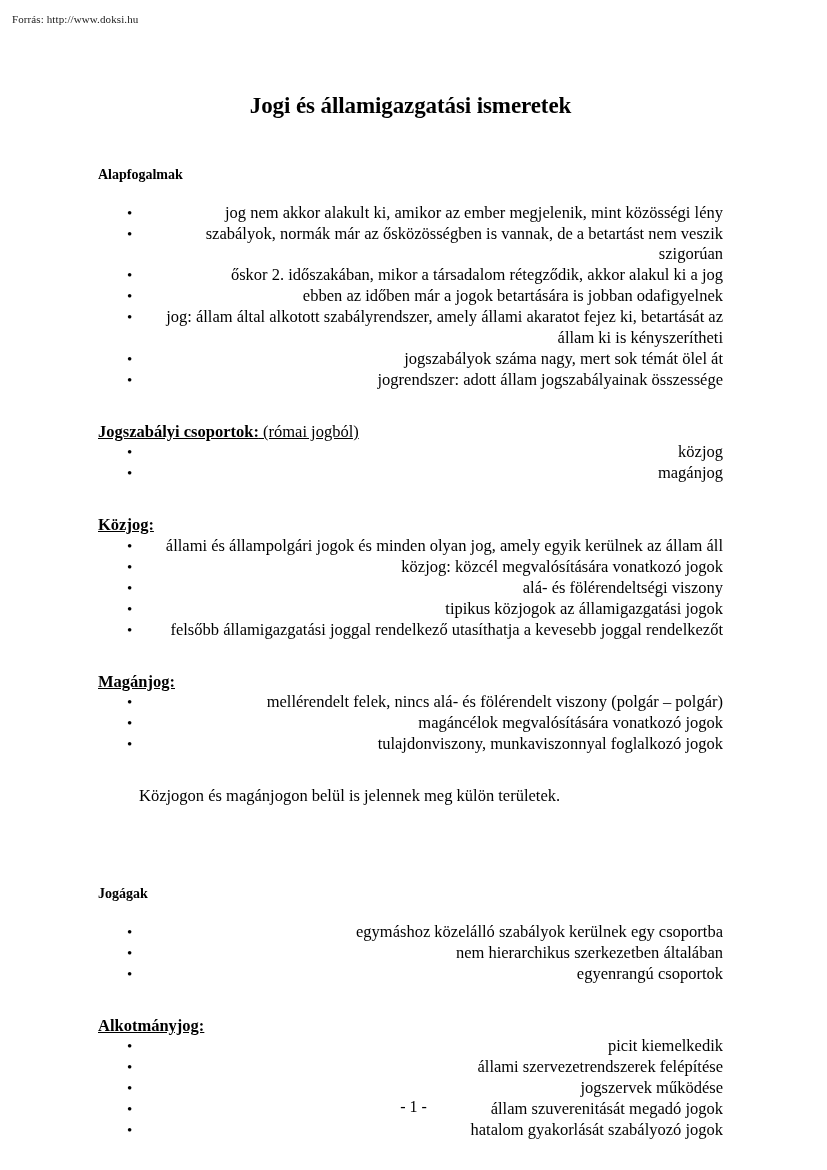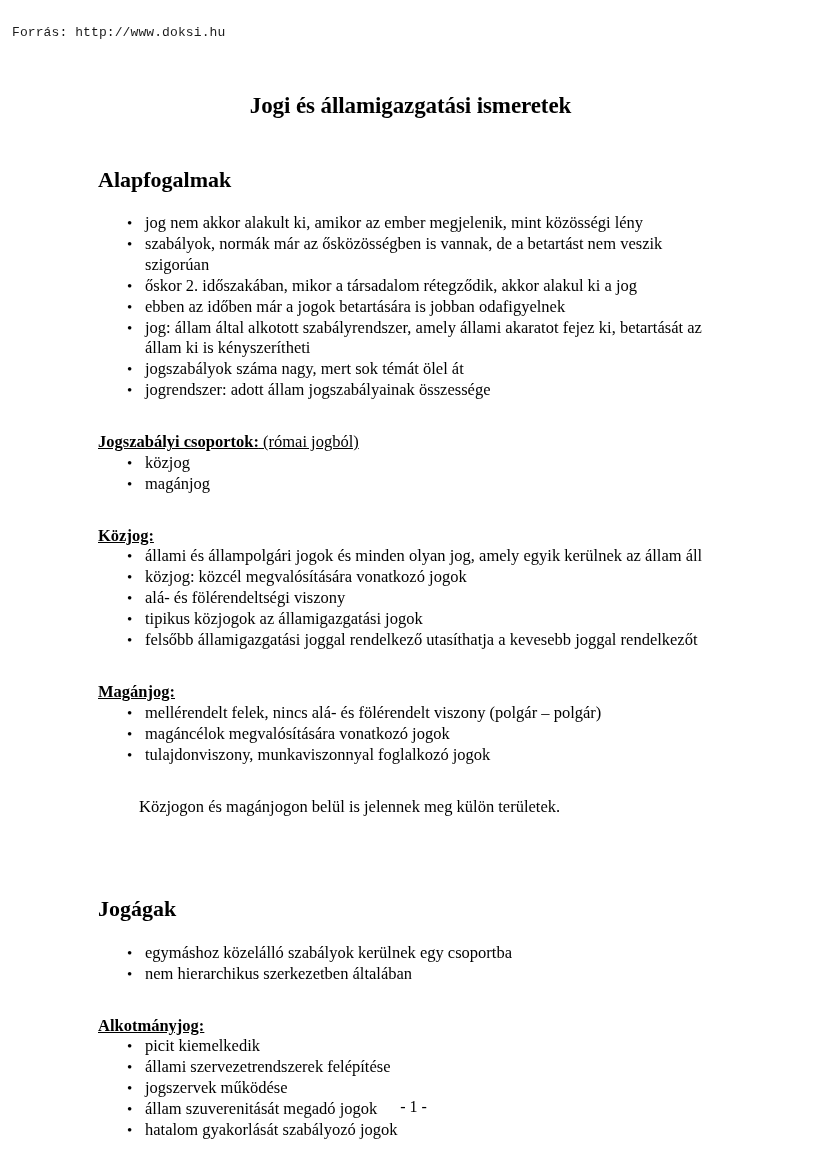--- a/index.html
+++ b/index.html
@@ -17,24 +17,24 @@
     background: #ffffff;
     overflow: hidden;
     font-family: "Liberation Serif", "DejaVu Serif", serif;
     color: #000000;
     -webkit-font-smoothing: antialiased;
   }
 
   
   .doc-header {
     position: absolute;
-    top: 25px;
+    top: 13px;
     left: 12px;
-    font-family: Liberation Mono, monospace;
-    font-size: 13px;
+    font-family: Liberation Serif, serif;
+    font-size: 11px;
     line-height: 1.2;
     color: #1a1a1a;
     letter-spacing: 0.1px;
     white-space: nowrap;
   }
 
   
   .content {
     position: absolute;
     left: 98px;
@@ -59,21 +59,21 @@
 
   
   .gap-xl { height: 45px; }
   .gap-lg { height: 30px; }
   .gap-md { height: 19px; }
   .gap-xxl { height: 66px; }
 
   h2.heading {
     margin: 0;
     padding: 0;
-    font-size: 22px;
+    font-size: 14px;
     font-weight: bold;
     line-height: 1.3;
   }
 
   h3.sub-heading {
     margin: 0;
     padding: 0;
     font-size: 16.5px;
     font-weight: bold;
     line-height: 1.3;
@@ -89,21 +89,21 @@
     padding: 0 0 0 47px;
     list-style: none;
   }
 
   ul.bullets > li {
     position: relative;
     font-size: 16.5px;
     line-height: 20.5px;
     margin: 0 0 0.5px 0;
     padding: 0;
-    text-align: left;
+    text-align: right;
   }
 
   ul.bullets > li::before {
     content: "\2022";
     position: absolute;
     left: -18px;
     top: 0;
     font-size: 15px;
     line-height: 20.5px;
   }
@@ -200,20 +200,21 @@
     <div class="gap-xxl"></div>
 
     <div class="section">
       <h2 class="heading">Jogágak</h2>
 
       <div class="gap-md"></div>
 
       <ul class="bullets">
         <li>egymáshoz közelálló szabályok kerülnek egy csoportba</li>
         <li>nem hierarchikus szerkezetben általában</li>
+        <li>egyenrangú csoportok</li>
       </ul>
     </div>
 
     <div class="gap-lg"></div>
 
     <div class="section">
       <h3 class="sub-heading">Alkotmányjog:</h3>
 
       <ul class="bullets">
         <li>picit kiemelkedik</li>

